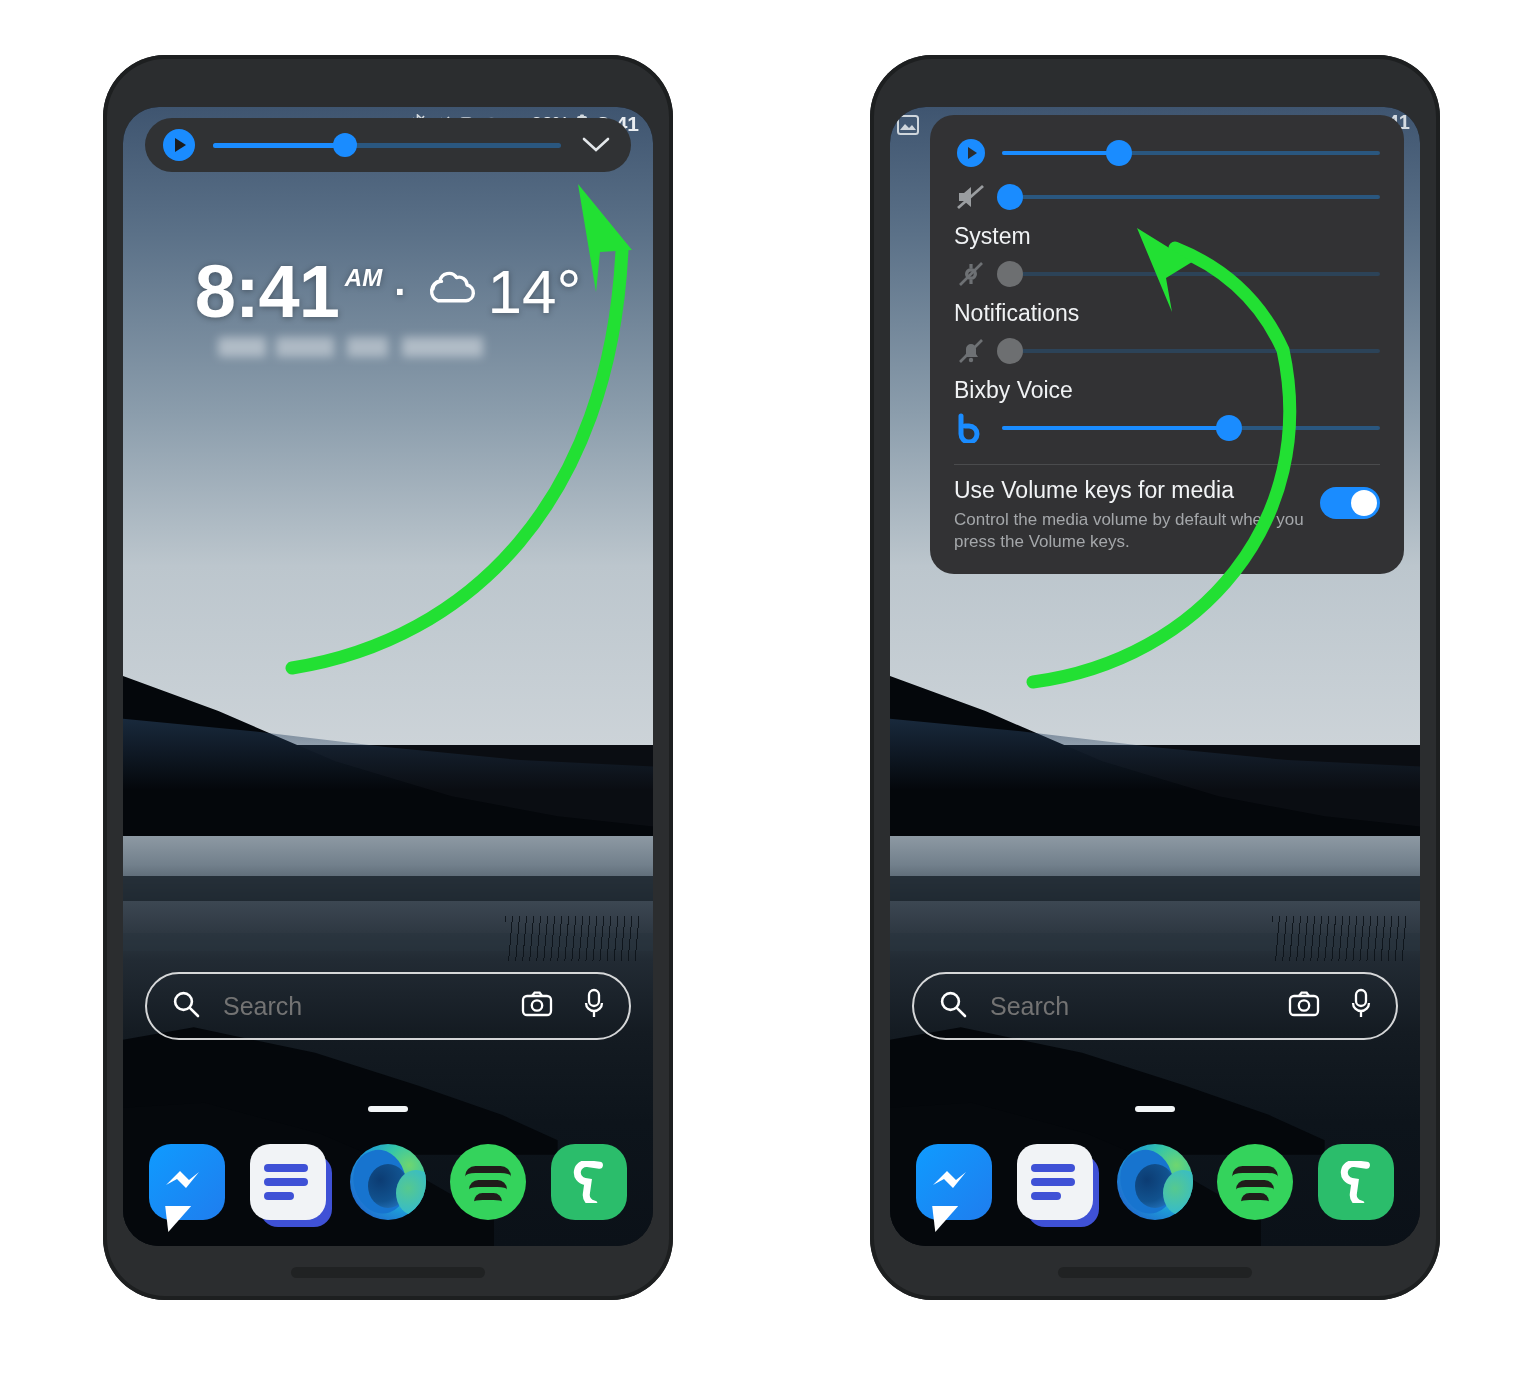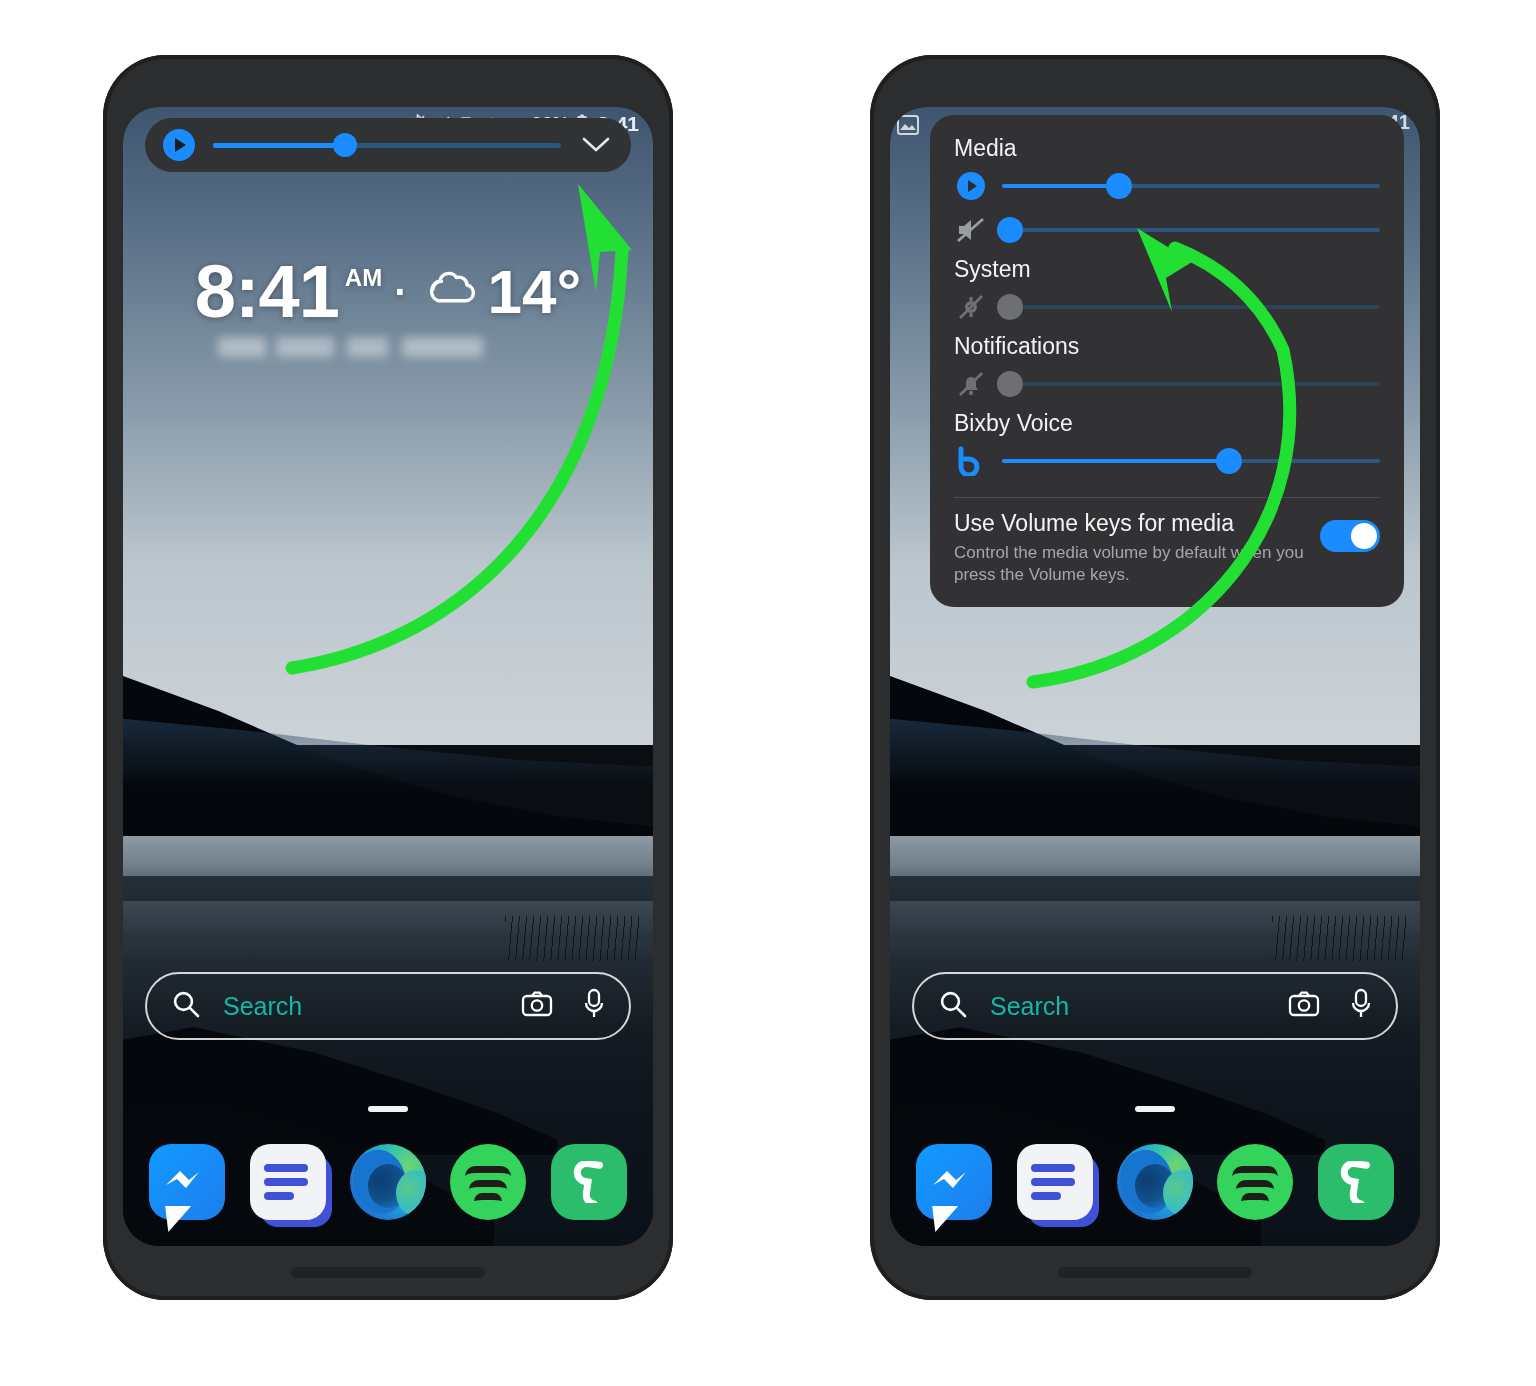--- a/index.html
+++ b/index.html
@@ -63,33 +63,33 @@
   .pill-fill{position:absolute;left:0;top:0;bottom:0;border-radius:3px;background:#1a8cff;}
   .pill-knob{position:absolute;width:24px;height:24px;border-radius:50%;background:#1a8cff;
        top:50%;transform:translate(-50%,-50%);}
   .chev{width:34px;height:34px;flex:0 0 auto;display:flex;align-items:center;justify-content:center;}
 
   
   .clockw{position:absolute;left:0;right:0;top:148px;text-align:center;color:#fff;
        text-shadow:0 1px 6px rgba(0,0,0,.35);}
   .clock-row{display:flex;align-items:center;justify-content:center;gap:6px;}
   .clock-time{font-size:74px;font-weight:700;letter-spacing:-1px;line-height:1;}
-  .clock-ampm{font-size:24px;font-weight:700;align-self:flex-start;margin-top:9px;}
+  .clock-ampm{font-size:24px;font-weight:700;align-self:flex-start;margin-top:9px;font-style:italic;}
   .clock-dot{font-size:40px;font-weight:700;margin:0 6px;}
-  .clock-temp{font-size:62px;font-weight:700;line-height:1;}
+  .clock-temp{font-size:62px;font-weight:400;line-height:1;}
   .clock-date{height:20px;margin:8px auto 0;width:64%;
        background:linear-gradient(to right,rgba(255,255,255,.42) 0 14%,transparent 14% 17%,
        rgba(255,255,255,.40) 17% 34%,transparent 34% 38%,rgba(255,255,255,.40) 38% 50%,
        transparent 50% 54%,rgba(255,255,255,.42) 54% 78%,transparent 78% 100%);
        filter:blur(5px);border-radius:4px;}
 
   
   .searchbar{position:absolute;left:22px;right:22px;bottom:206px;height:68px;border-radius:34px;
        border:2px solid rgba(255,255,255,.82);display:flex;align-items:center;
-       padding:0 24px;box-sizing:border-box;color:#14b8a6;}
+       padding:0 24px;box-sizing:border-box;color:#737373;}
   .search-label{font-size:25px;margin-left:22px;flex:1 1 auto;}
 
   
   .homebar{position:absolute;left:50%;transform:translateX(-50%);bottom:134px;
        width:40px;height:6px;border-radius:3px;background:#f2f5f7;}
   .dock{position:absolute;left:0;right:0;bottom:26px;display:flex;align-items:center;
        justify-content:space-around;padding:0 14px;box-sizing:border-box;}
   .app{width:76px;height:76px;position:relative;flex:0 0 auto;}
 
   
@@ -335,21 +335,20 @@
       <div style="position:absolute;left:6px;top:6px;">
         <svg width="24" height="24" viewBox="0 0 24 24">
             <rect x="2" y="3" width="20" height="18" rx="2.5" fill="none" stroke="#cfd6dc" stroke-width="2"></rect>
             <path d="M4 17l5-6 4 4 3-3 4 5z" fill="#cfd6dc"></path>
           </svg>
       </div>
 
       <div class="volpanel">
 
         <div class="vp-row">
-          <div class="vp-label">Media</div>
           <div class="vp-slider">
             <span class="vp-icon">
               <svg width="30" height="30" viewBox="0 0 30 30">
                   <circle cx="15" cy="15" r="14" fill="#1a8cff"></circle>
                   <path d="M12 9l9 6-9 6z" fill="#2a2c2e"></path>
                 </svg>
             </span>
             <span class="vp-track">
               <i class="vp-fill" id="R0-fill" style="width: 31%;"></i>
                 <i class="vp-knob" id="R0-knob" style="left: 31%;"></i>

